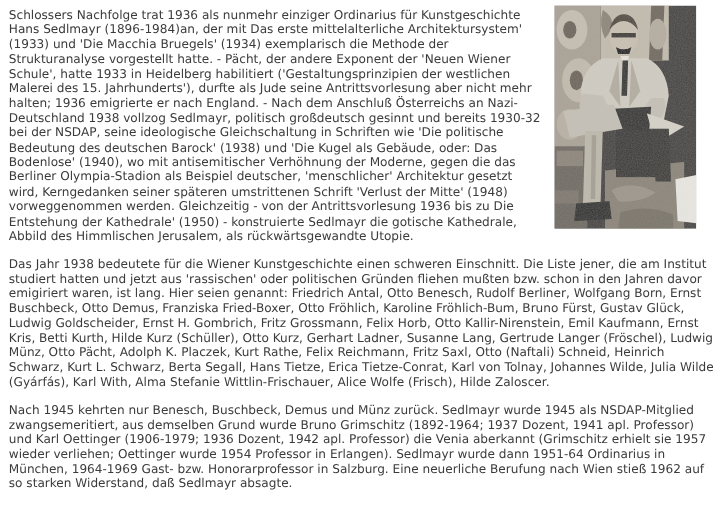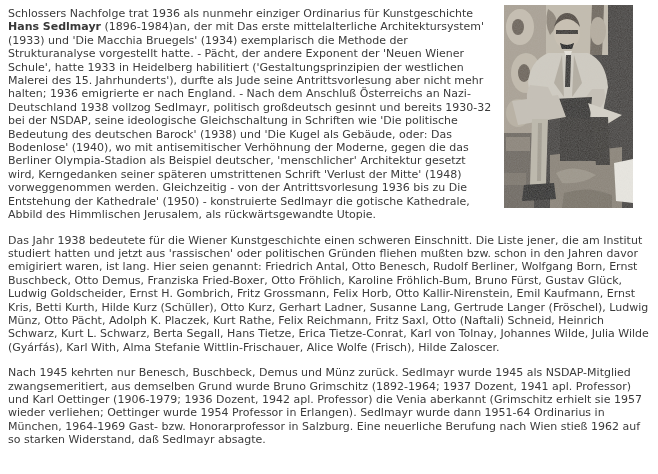--- a/index.html
+++ b/index.html
@@ -18,21 +18,21 @@
   }
   .page p { margin: 0 0 12px 0; text-align: left; }
   .portrait {
     float: right;
     width: 129px;
     height: 203px;
     margin: -2px 17px 10px 8px;
     display: block;
   }
   .portrait svg { display: block; width: 100%; height: 100%; }
-  b.name { font-weight: bold; color: #383838; text-align: center; }
+  b.name { font-weight: normal; color: #383838; text-align: center; }
 </style>
 </head>
 <body>
 
 <div class="page">
 
   <figure class="portrait">
     <svg viewBox="0 0 129 203" preserveAspectRatio="none" aria-hidden="true">
       <defs>
         <filter id="grain" x="0" y="0" width="100%" height="100%">

